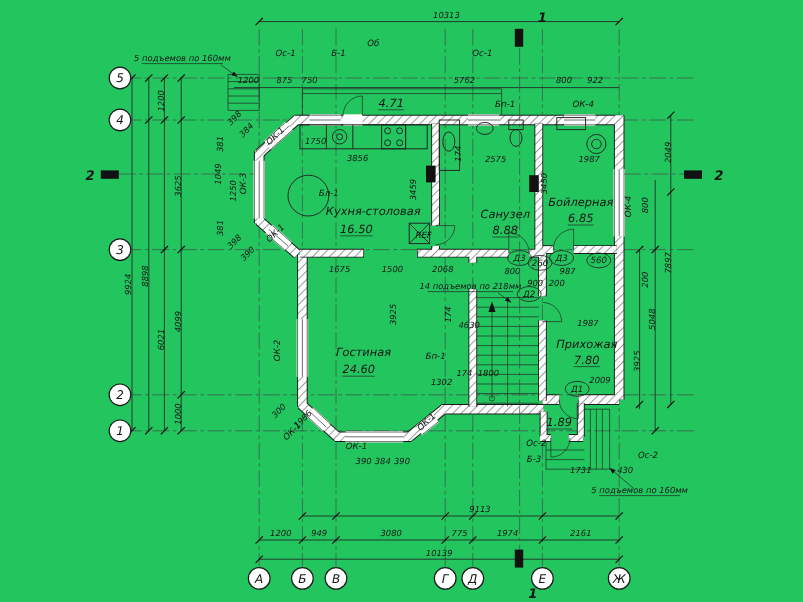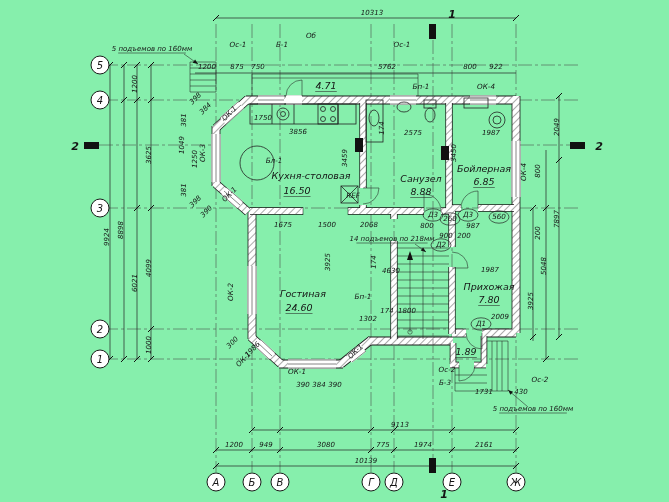--- a/index.html
+++ b/index.html
@@ -1,16 +1,16 @@
 <!DOCTYPE html>
 <html><head>
 <meta charset="utf-8">
 <style>
   html,body{margin:0;padding:0;background:#ffffff;}
-  .page{position:relative;width:669px;height:502px;background:#86efac;overflow:hidden;}
+  .page{position:relative;width:669px;height:502px;background:#22c55e;overflow:hidden;}
   svg{position:absolute;left:0;top:0;}
   svg text{font-family:"DejaVu Sans",sans-serif;fill:#151515;font-style:italic;}
   .dim{font-size:7px;}
   .tag{font-size:7.2px;}
   .note{font-size:7px;}
   .room-name{font-size:9.5px;}
   .room-area{font-size:9.5px;}
   .axis{font-size:10px;}
   .sect{font-size:11px;font-weight:bold;}
   .thin{stroke:#222;stroke-width:.7;fill:none;}

